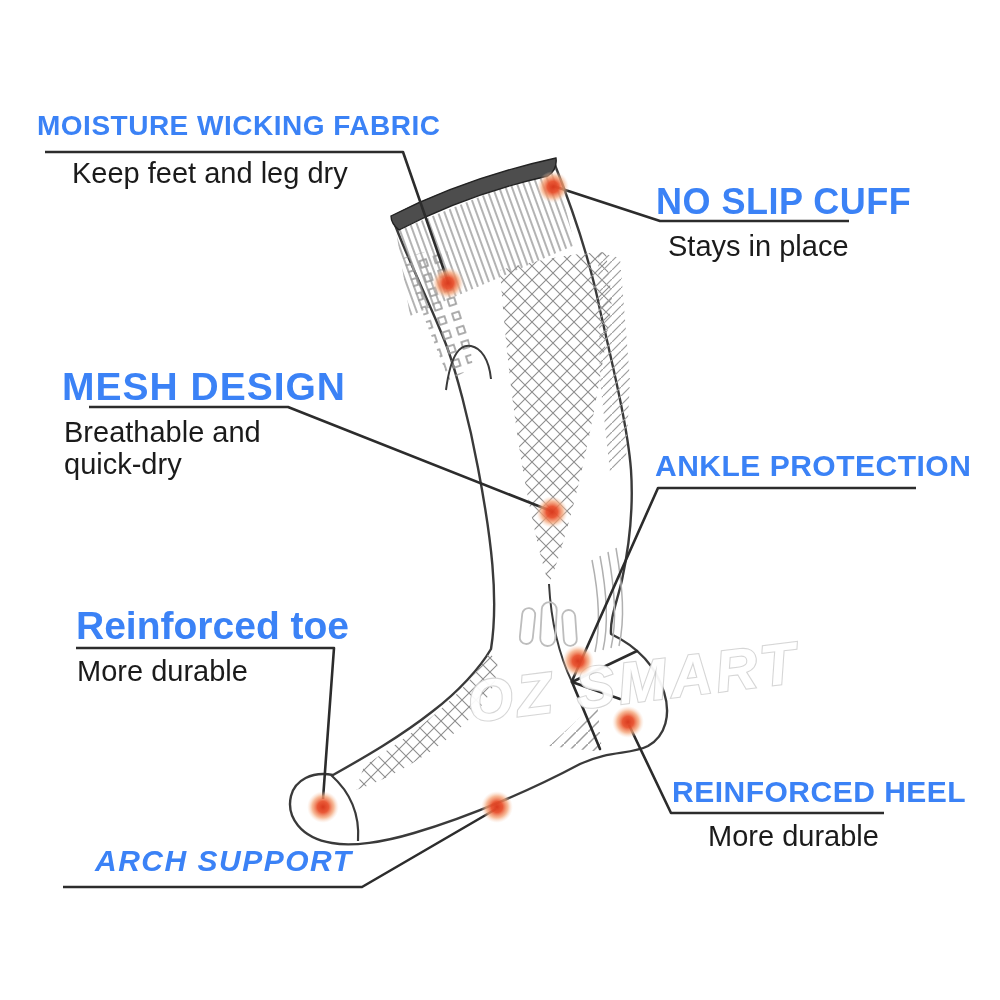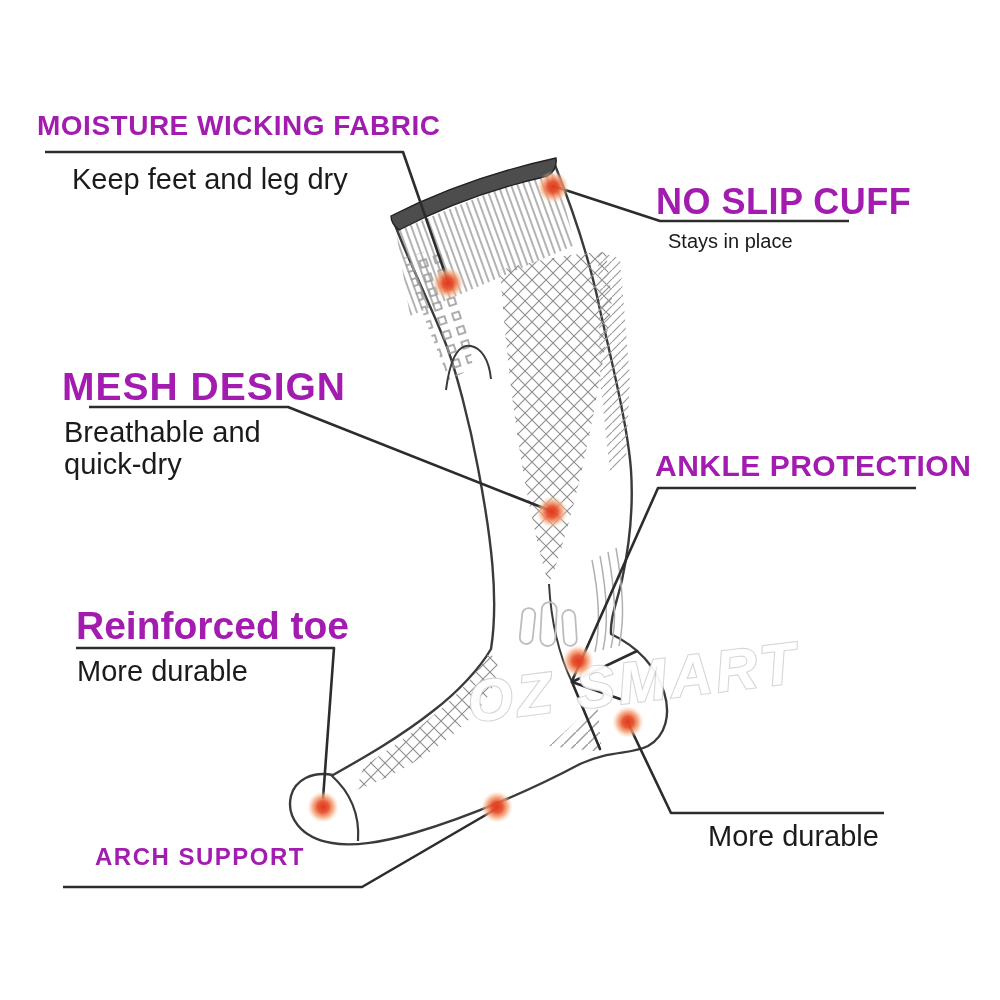--- a/index.html
+++ b/index.html
@@ -3,34 +3,34 @@
 <meta charset="utf-8">
 <style>
   html,body{margin:0;padding:0;}
   body{
     width:1000px;height:1000px;position:relative;background:#ffffff;
     font-family:"Liberation Sans", sans-serif;overflow:hidden;
   }
   .stage{position:absolute;inset:0;width:1000px;height:1000px;}
   svg.art{position:absolute;left:0;top:0;}
   .label{position:absolute;white-space:nowrap;line-height:1.12;}
-  .label.title{color:#a21caf;font-weight:bold;}
+  .label.title{color:#3b82f6;font-weight:bold;}
   .label.desc{color:#1b1b1b;font-weight:normal;}
   .t-moisture{left:37px;top:110px;font-size:28px;letter-spacing:.5px;}
-  .d-moisture{left:72px;top:163px;font-size:29px;}
+  .d-moisture{left:72px;top:157px;font-size:29px;}
   .t-cuff{left:656px;top:182px;font-size:36px;letter-spacing:.5px;}
-  .d-cuff{left:668px;top:230px;font-size:20px;}
+  .d-cuff{left:668px;top:230px;font-size:29px;}
   .t-mesh{left:62px;top:365px;font-size:39px;letter-spacing:1px;}
   .d-mesh{left:64px;top:416px;font-size:29px;width:250px;white-space:normal;}
   .t-ankle{left:655px;top:449px;font-size:30px;letter-spacing:.5px;}
   .t-toe{left:76px;top:604px;font-size:39px;}
   .d-toe{left:77px;top:655px;font-size:29px;}
   .t-heel{left:672px;top:775px;font-size:30px;letter-spacing:.5px;}
   .d-heel{left:708px;top:820px;font-size:29px;}
-  .t-arch{left:95px;top:844px;font-size:24px;letter-spacing:1.5px;}
+  .t-arch{left:95px;top:844px;font-size:30px;letter-spacing:1.5px;font-style:italic;}
 </style>
 </head>
 <body>
 
 <div class="stage">
 
   <svg class="art" width="1000" height="1000" viewBox="0 0 1000 1000">
     <defs>
       <pattern id="rib" width="6" height="6" patternUnits="userSpaceOnUse" patternTransform="rotate(-20)">
         <line x1="3" y1="-1" x2="3" y2="7" stroke="#9a9a9a" stroke-width="1.5"></line>
@@ -152,16 +152,17 @@
   <div class="label desc d-cuff">Stays in place</div>
 
   <div class="label title t-mesh">MESH DESIGN</div>
   <div class="label title t-ankle">ANKLE PROTECTION</div>
 
   <div class="label desc d-mesh">Breathable and quick-dry</div>
 
   <div class="label title t-toe">Reinforced toe</div>
   <div class="label desc d-toe">More durable</div>
 
+  <div class="label title t-heel">REINFORCED HEEL</div>
   <div class="label desc d-heel">More durable</div>
 
   <div class="label title t-arch">ARCH SUPPORT</div>
 </div>
 
 </body></html>

